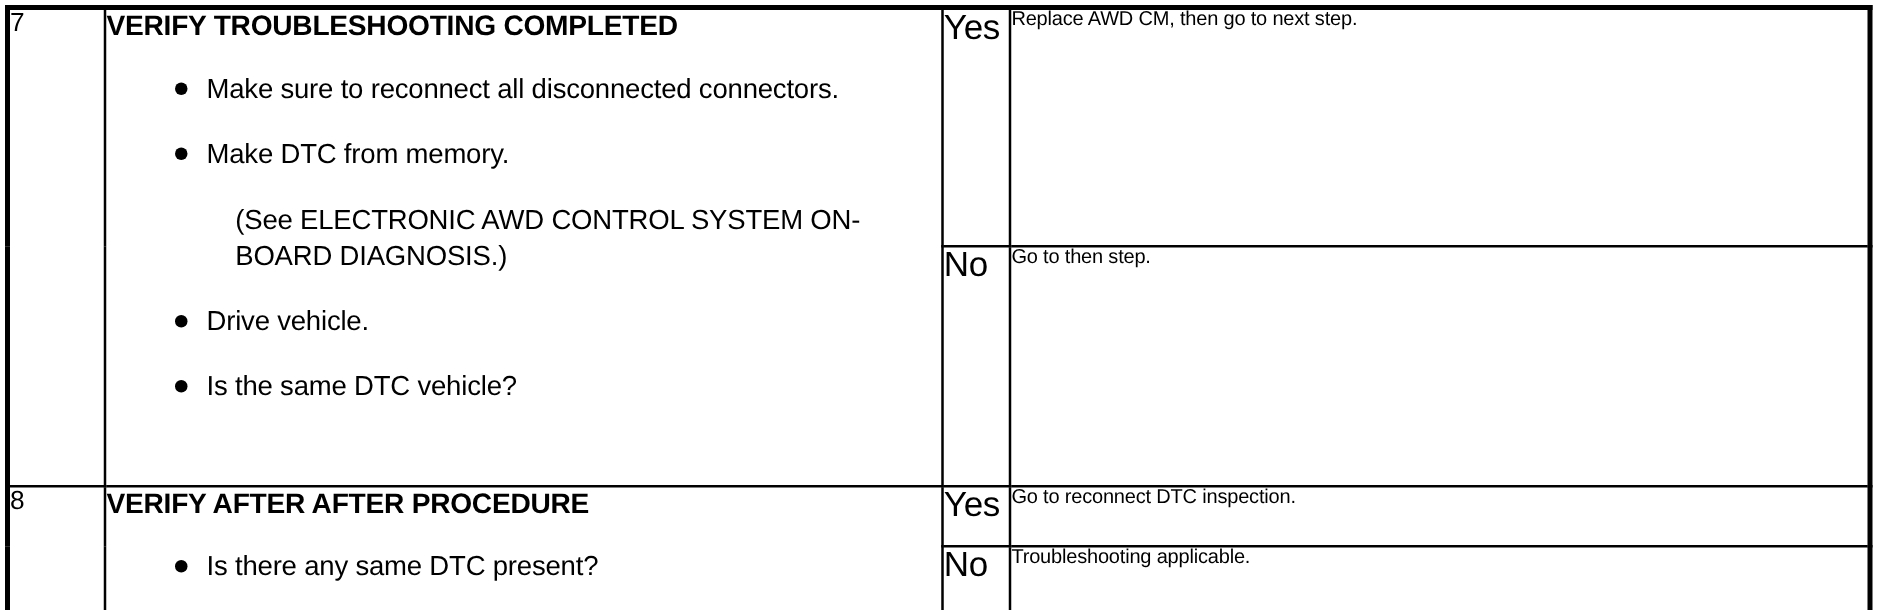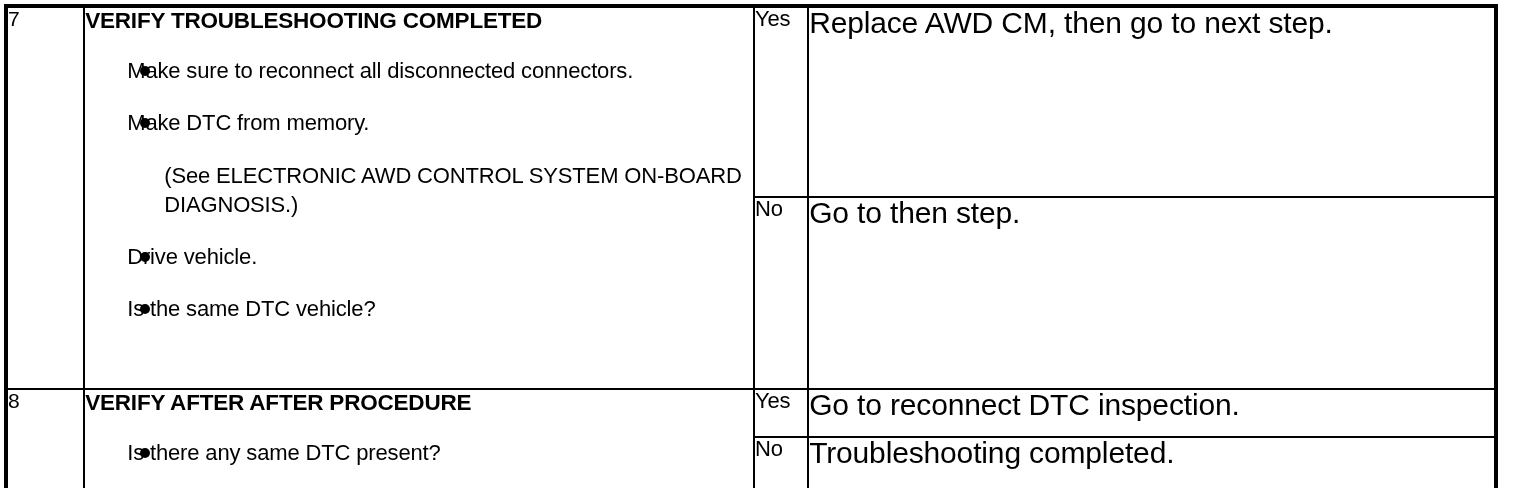--- a/index.html
+++ b/index.html
@@ -69,47 +69,47 @@
 
   .bullets {
     list-style: none;
     margin: 0;
     padding: 0;
   }
   .bullets li {
     position: relative;
     font-size: 22px;
     line-height: 1.33;
-    padding-left: 42px;
+    padding-left: 80px;
     margin-top: 23px;
     letter-spacing: -0.15px;
   }
   .bullets li .bullet-dot {
     position: absolute;
     left: 55px;
     top: 10px;
     width: 10px;
     height: 10px;
     border-radius: 50%;
     background: #000000;
   }
   .bullets li.no-dot {
-    padding-left: 79px;
+    padding-left: 103px;
   }
 
   .cell-judge {
-    font-size: 22px;
+    font-size: 28px;
     line-height: 1;
     padding: 10px 0 0 5px;
     letter-spacing: -0.2px;
     white-space: nowrap;
   }
 
   .cell-result {
-    font-size: 30px;
+    font-size: 16px;
     line-height: 1;
     padding: 10px 0 0 7px;
     letter-spacing: -0.15px;
     white-space: nowrap;
   }
 
   
   .r7-yes { height: 188px; }
   .r7-no  { height: 190px; }
   .r8-yes { height: 46px; }
@@ -197,20 +197,20 @@
         <td class="cell-result r8-yes">
           <span>Go to reconnect DTC inspection.</span>
         </td>
       </tr>
 
       <tr>
         <td class="cell-judge r8-no">
           <span>No</span>
         </td>
         <td class="cell-result r8-no">
-          <span>Troubleshooting completed.</span>
+          <span>Troubleshooting applicable.</span>
         </td>
       </tr>
 
     </tbody>
   </table>
 
 </div>
 
 </body></html>

